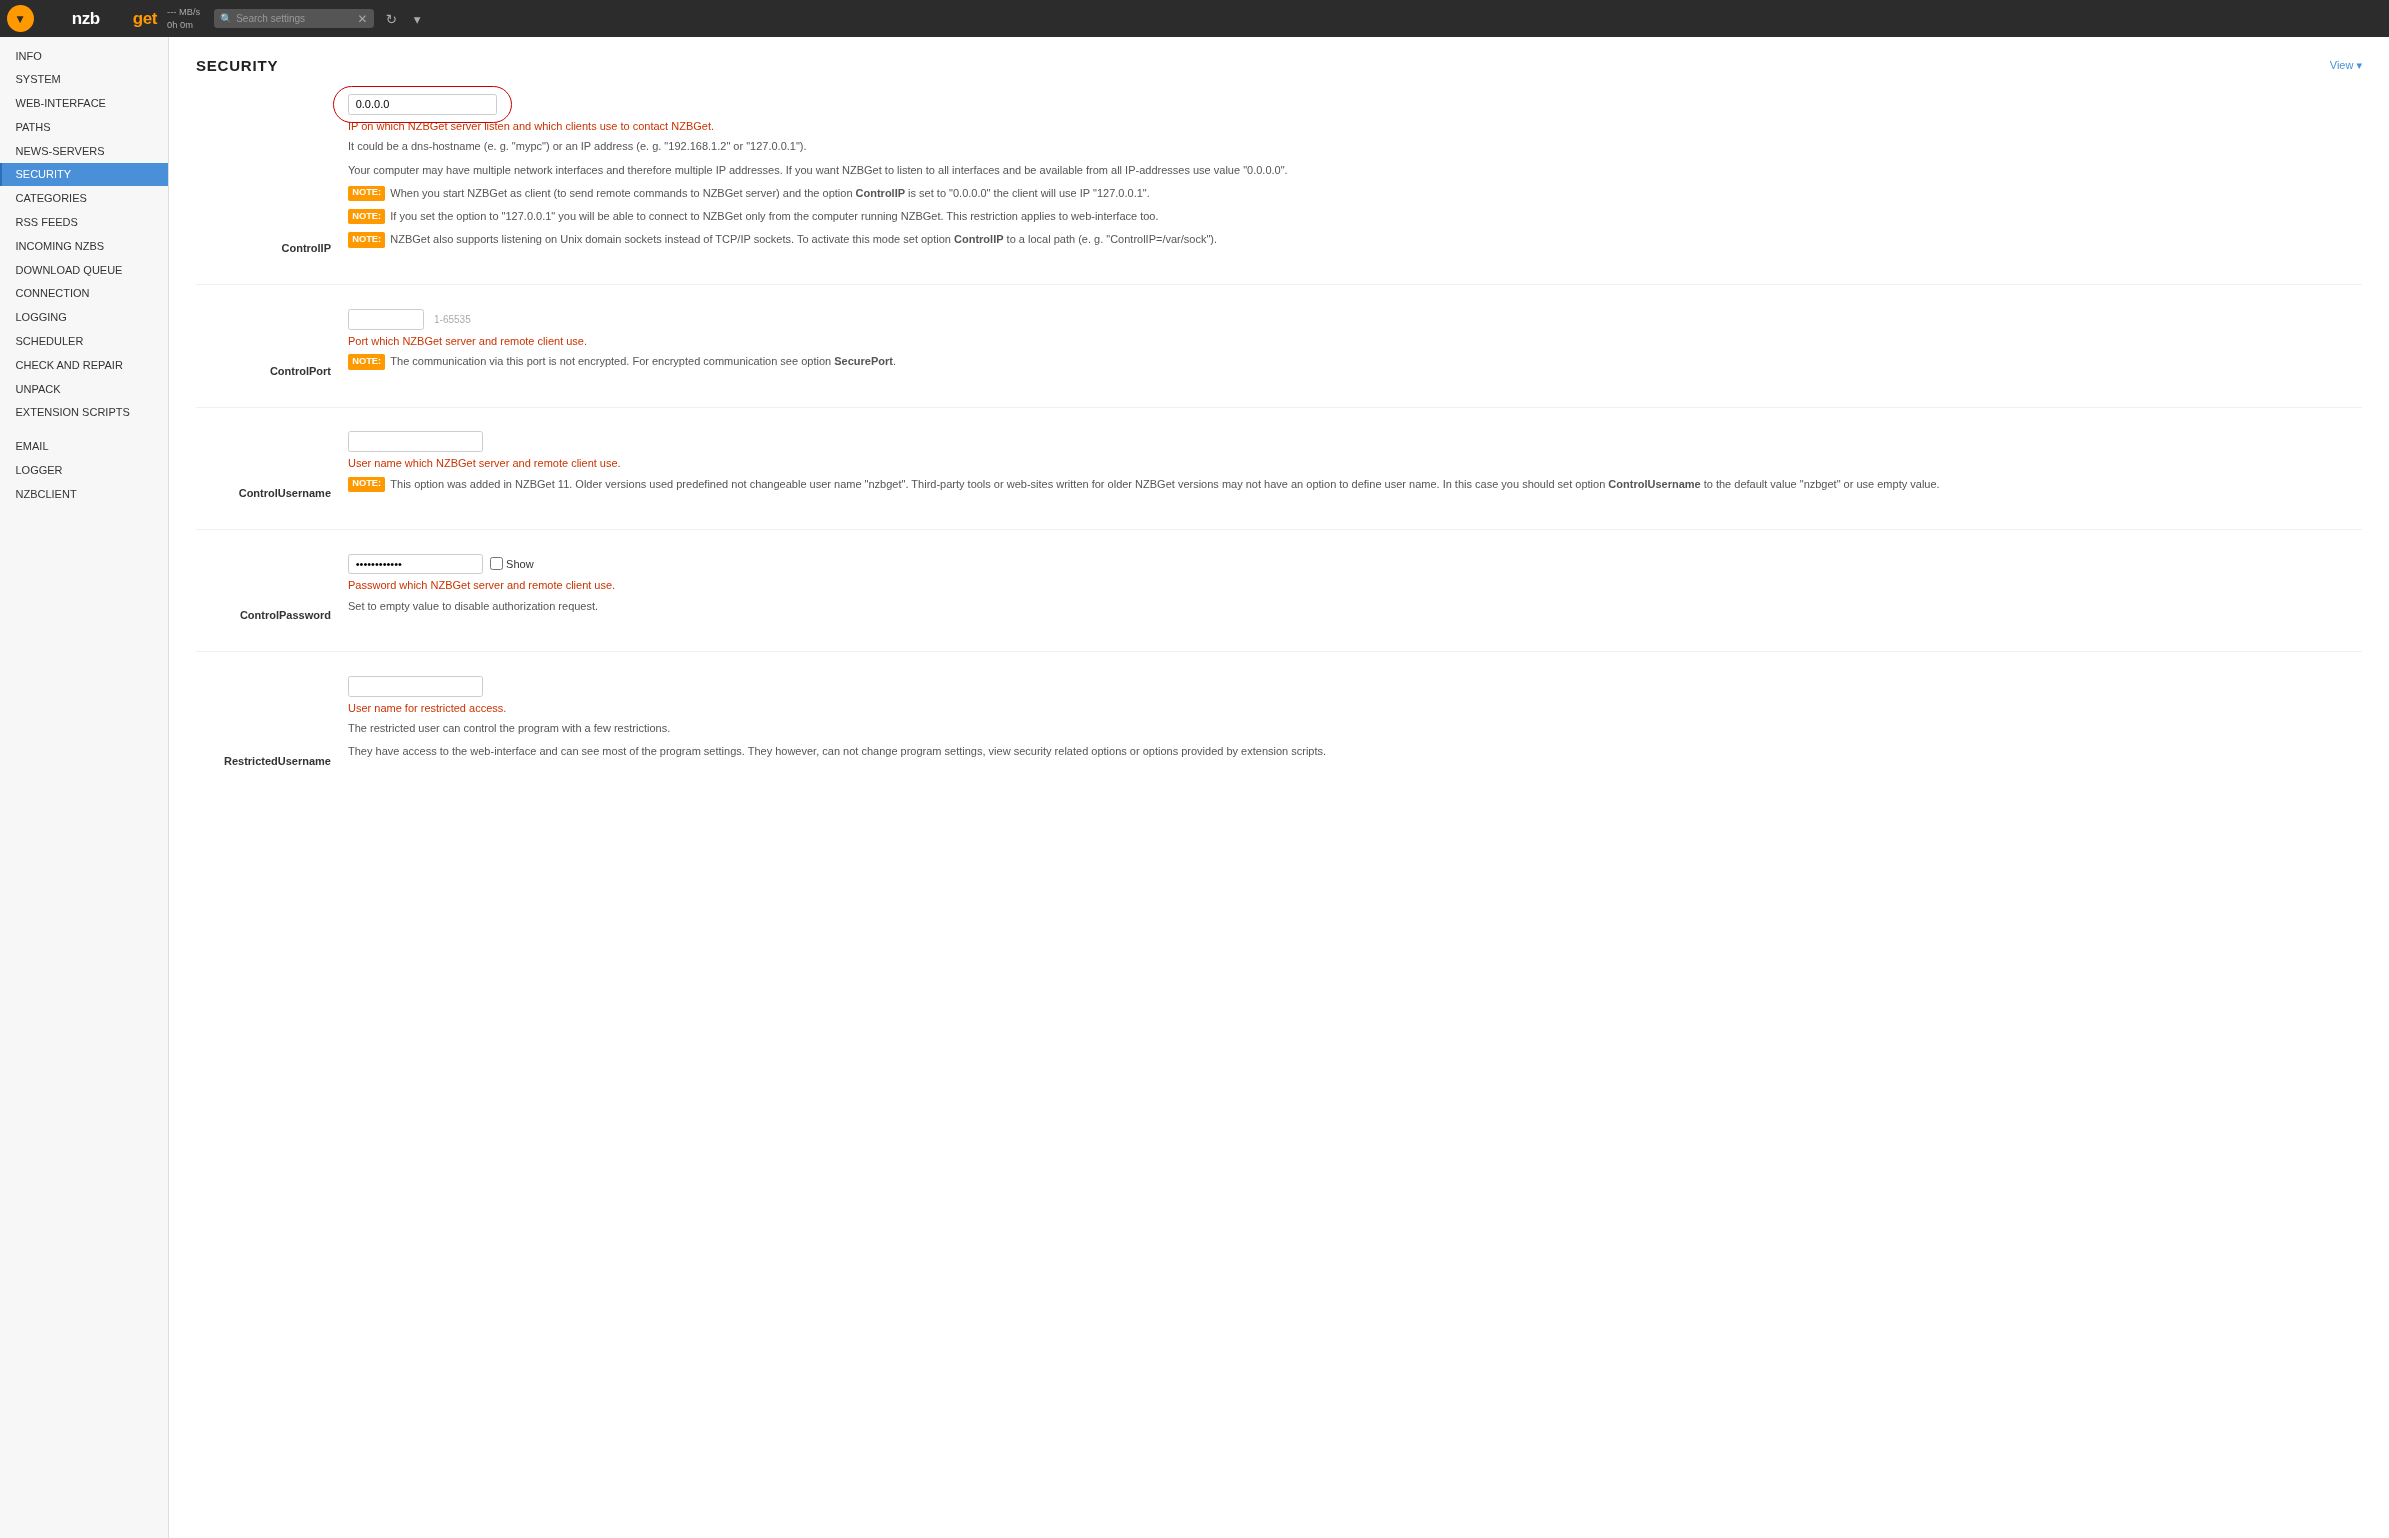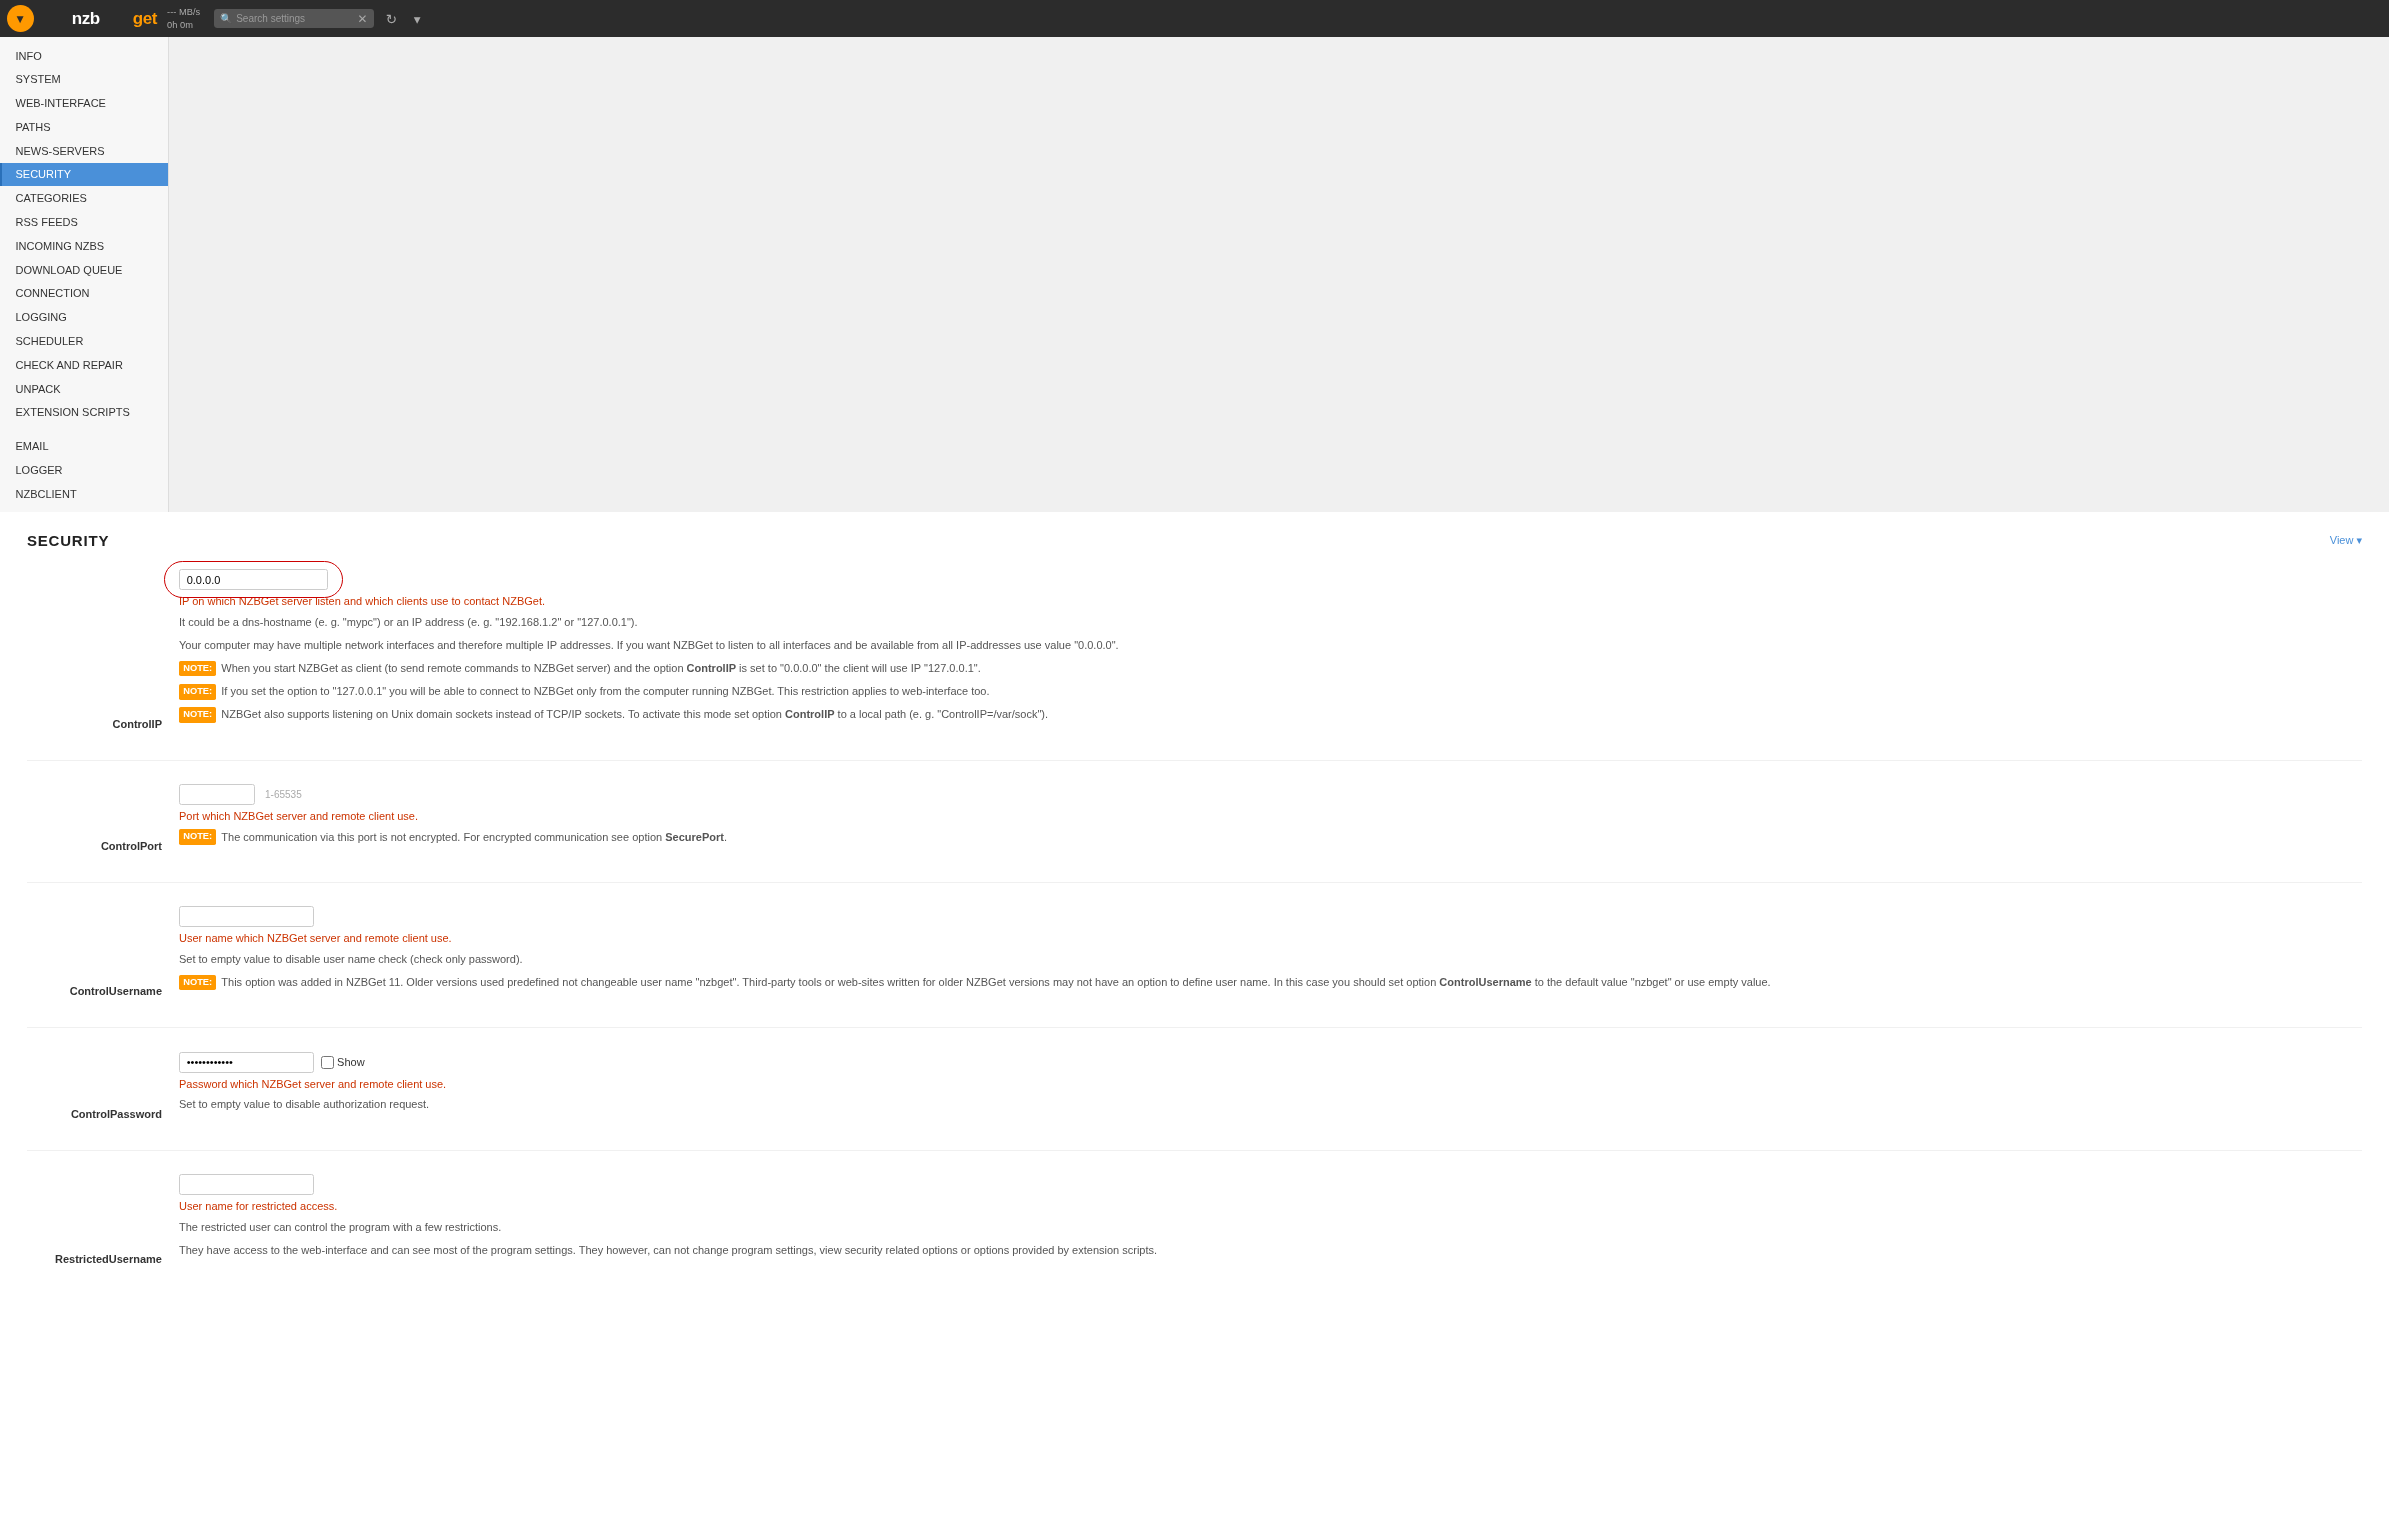--- a/index.html
+++ b/index.html
@@ -65,21 +65,20 @@
     .search-box input::placeholder { color: #999; }
     .search-clear { color: #aaa; cursor: pointer; font-size: 11.8px; }
     .topnav-btn {
       color: #aaa; font-size: 13.5px; cursor: pointer; padding: 3.4px 5px;
     }
 
     
     .main-layout {
       display: flex;
       height: calc(100vh - 37px);
-      flex-direction: column;
     }
 
     
     .sidebar {
       width: 169px; min-width: 169px;
       background: #f7f7f7;
       border-right: 0.8px solid #ddd;
       overflow-y: auto;
       padding: 6.7px 0;
     }
@@ -273,21 +272,20 @@
       </div>
     </div>
 
     <div class="setting-row">
       <div class="setting-label-col">
         <span>ControlUsername</span>
       </div>
       <div class="setting-content-col">
         <input type="text" class="setting-input" style="width: 135px;" value="">
         <div class="setting-primary-desc">User name which NZBGet server and remote client use.</div>
-        <div class="setting-desc">Set to empty value to disable user name check (check only password).</div>
         <div class="note-block">
           <span class="note-badge">NOTE:</span>
           <span class="note-text">This option was added in NZBGet 11. Older versions used predefined not changeable user name "nzbget". Third-party tools or web-sites written for older NZBGet versions may not have an option to define user name. In this case you should set option <strong>ControlUsername</strong> to the default value "nzbget" or use empty value.</span>
         </div>
       </div>
     </div>
 
     <div class="setting-row">
       <div class="setting-label-col">
         <span>ControlPassword</span>

